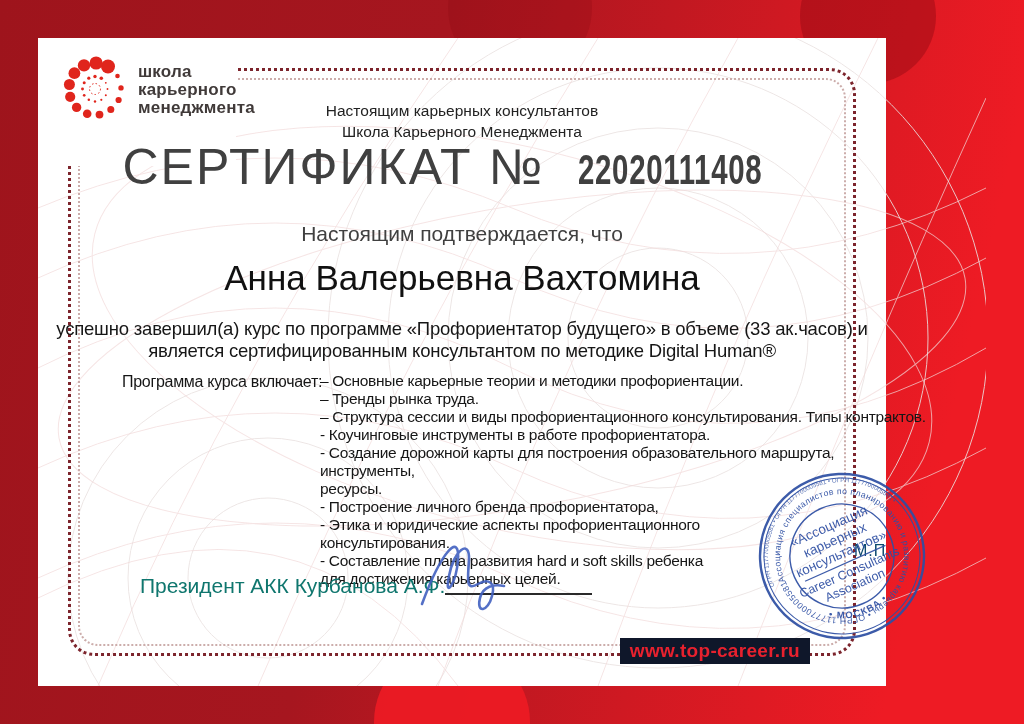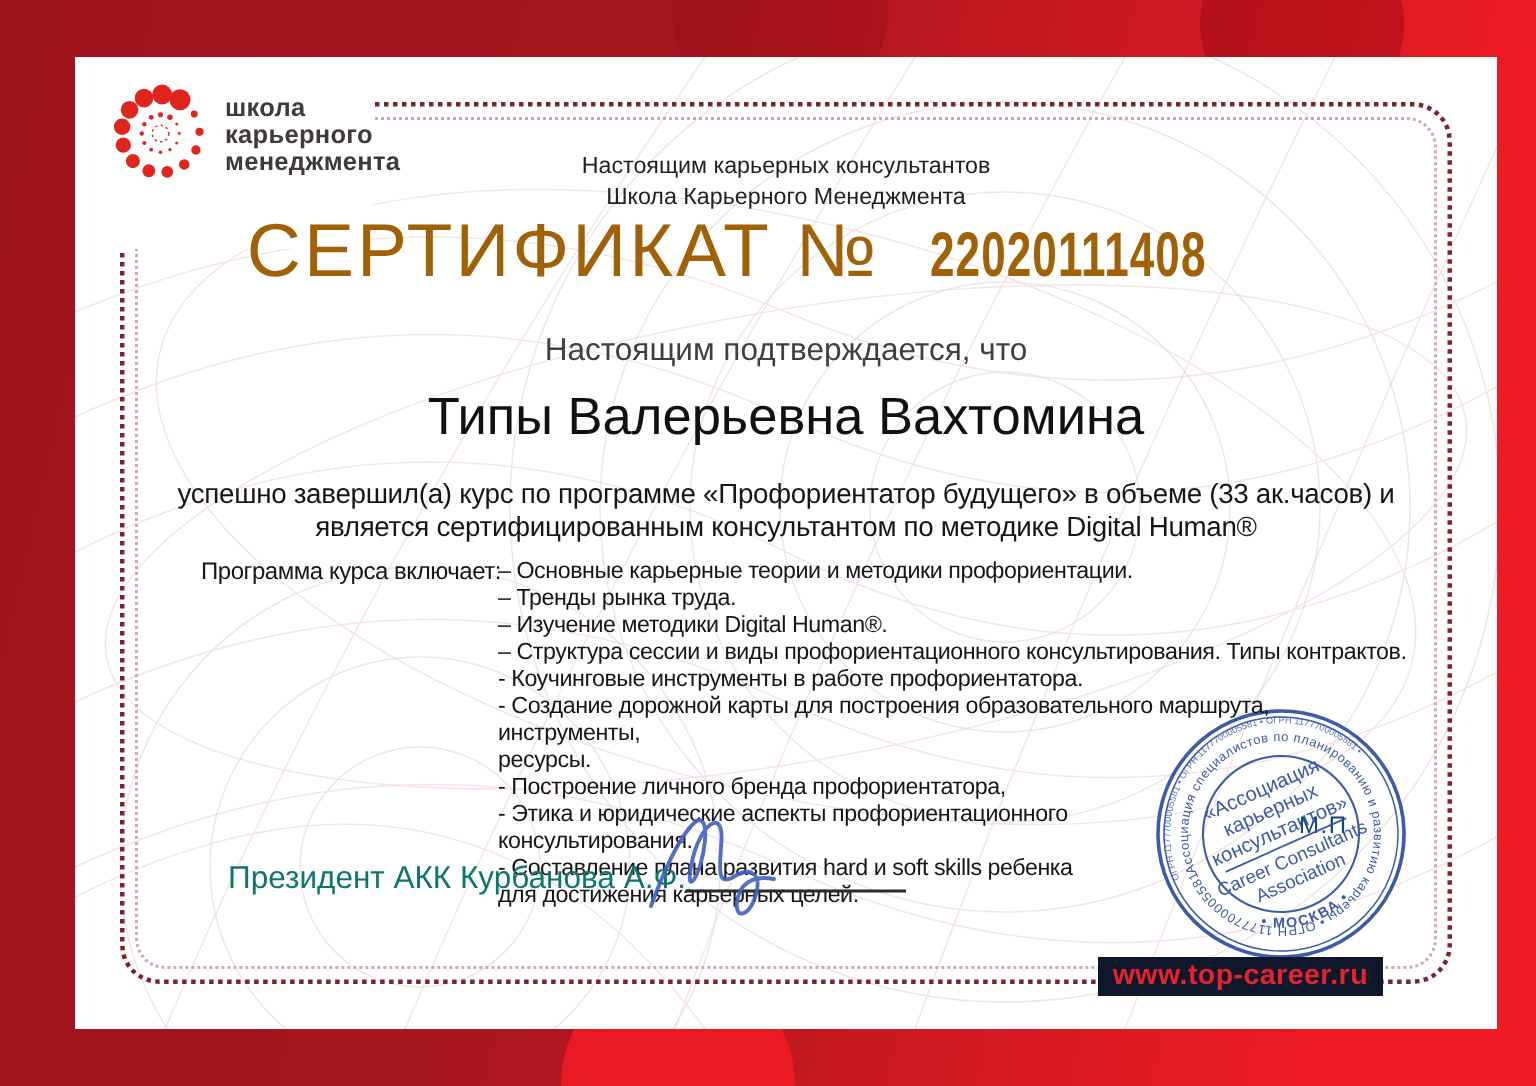--- a/index.html
+++ b/index.html
@@ -8,37 +8,37 @@
 
   
   .frame{position:absolute;inset:0;
     background:linear-gradient(103deg,#9e141c 0%,#a6161f 38%,#cf1922 66%,#ee1b24 88%,#ee1b24 100%);}
   .deco-circle{position:absolute;border-radius:50%;}
   .deco-top-mid{left:448px;top:-64px;width:144px;height:144px;background:rgba(140,10,18,.28);}
   .deco-top-right{left:800px;top:-52px;width:136px;height:136px;background:rgba(140,8,16,.42);}
   .deco-bottom-left{left:374px;top:644px;width:156px;height:156px;background:#ee1b24;opacity:.9;}
 
   
-  .page{position:absolute;left:50px;top:38px;width:948px;height:648px;background:#ffffff;}
+  .page{position:absolute;left:38px;top:38px;width:848px;height:648px;background:#ffffff;}
 
   .guilloche{position:absolute;left:0;top:0;z-index:0;}
 
   .border-outer{position:absolute;inset:30px;border:3px dotted #7c242c;border-radius:26px;z-index:1;}
   .border-inner{position:absolute;inset:40px;border:2px dotted #ccadab;border-radius:20px;z-index:1;}
   .corner-mask{position:absolute;left:0;top:0;width:198px;height:128px;background:#fff;z-index:2;}
 
   
   .logo{position:absolute;left:20px;top:14px;z-index:5;display:flex;align-items:center;}
   .logo-text{margin-left:6px;font-weight:bold;font-size:17px;line-height:18px;color:#403a39;letter-spacing:.2px;}
 
   
   .org-block{position:absolute;left:0;top:62px;width:100%;text-align:center;z-index:4;
              font-size:15.5px;line-height:21px;color:#222;}
   .title-row{position:absolute;left:0;top:100px;width:100%;display:flex;justify-content:center;
-             align-items:baseline;z-index:4;color:#a16207;}
+             align-items:baseline;z-index:4;color:#404040;padding-left:20px;}
   .cert-title{font-size:50px;letter-spacing:2px;font-weight:400;}
   .cert-number{font-size:42px;font-weight:bold;margin-left:34px;transform:scaleX(.7);transform-origin:left bottom;
                letter-spacing:1px;font-family:"Liberation Sans",sans-serif;}
   .confirm{position:absolute;left:0;top:184px;width:100%;text-align:center;font-size:21px;color:#404040;z-index:4;}
   .name{position:absolute;left:0;top:220px;width:100%;text-align:center;font-size:35px;color:#111;z-index:4;}
   .desc{position:absolute;left:0;top:280px;width:100%;text-align:center;font-size:18.5px;line-height:22px;
         color:#161616;letter-spacing:-.2px;z-index:4;}
 
   .program{position:absolute;left:0;top:334px;width:100%;z-index:4;color:#161616;}
   .program-label{position:absolute;left:84px;top:1px;font-size:16px;letter-spacing:-.3px;}
@@ -142,33 +142,32 @@
     <div>Настоящим карьерных консультантов</div>
     <div>Школа Карьерного Менеджмента</div>
   </div>
 
   <div class="title-row">
     <span class="cert-title">СЕРТИФИКАТ №</span>
     <span class="cert-number">22020111408</span>
   </div>
 
   <div class="confirm">Настоящим подтверждается, что</div>
-  <div class="name">Типы Валерьевна Вахтомина</div>
+  <div class="name">Анна Валерьевна Вахтомина</div>
 
   <div class="desc">
     <div>успешно завершил(а) курс по программе «Профориентатор будущего» в объеме (33 ак.часов) и</div>
     <div>является сертифицированным консультантом по методике Digital Human®</div>
   </div>
 
   <div class="program">
     <div class="program-label">Программа курса включает:</div>
     <ul class="program-list">
       <li>– Основные карьерные теории и методики профориентации.</li>
       <li>– Тренды рынка труда.</li>
-      <li>– Изучение методики Digital Human®.</li>
       <li>– Структура сессии и виды профориентационного консультирования. Типы контрактов.</li>
       <li>- Коучинговые инструменты в работе профориентатора.</li>
       <li>- Создание дорожной карты для построения образовательного маршрута, инструменты,
 ресурсы.</li>
       <li>- Построение личного бренда профориентатора,</li>
       <li>- Этика и юридические аспекты профориентационного
 консультирования.</li>
       <li>- Составление плана развития hard и soft skills ребенка
  для достижения карьерных целей.</li>
     </ul>

